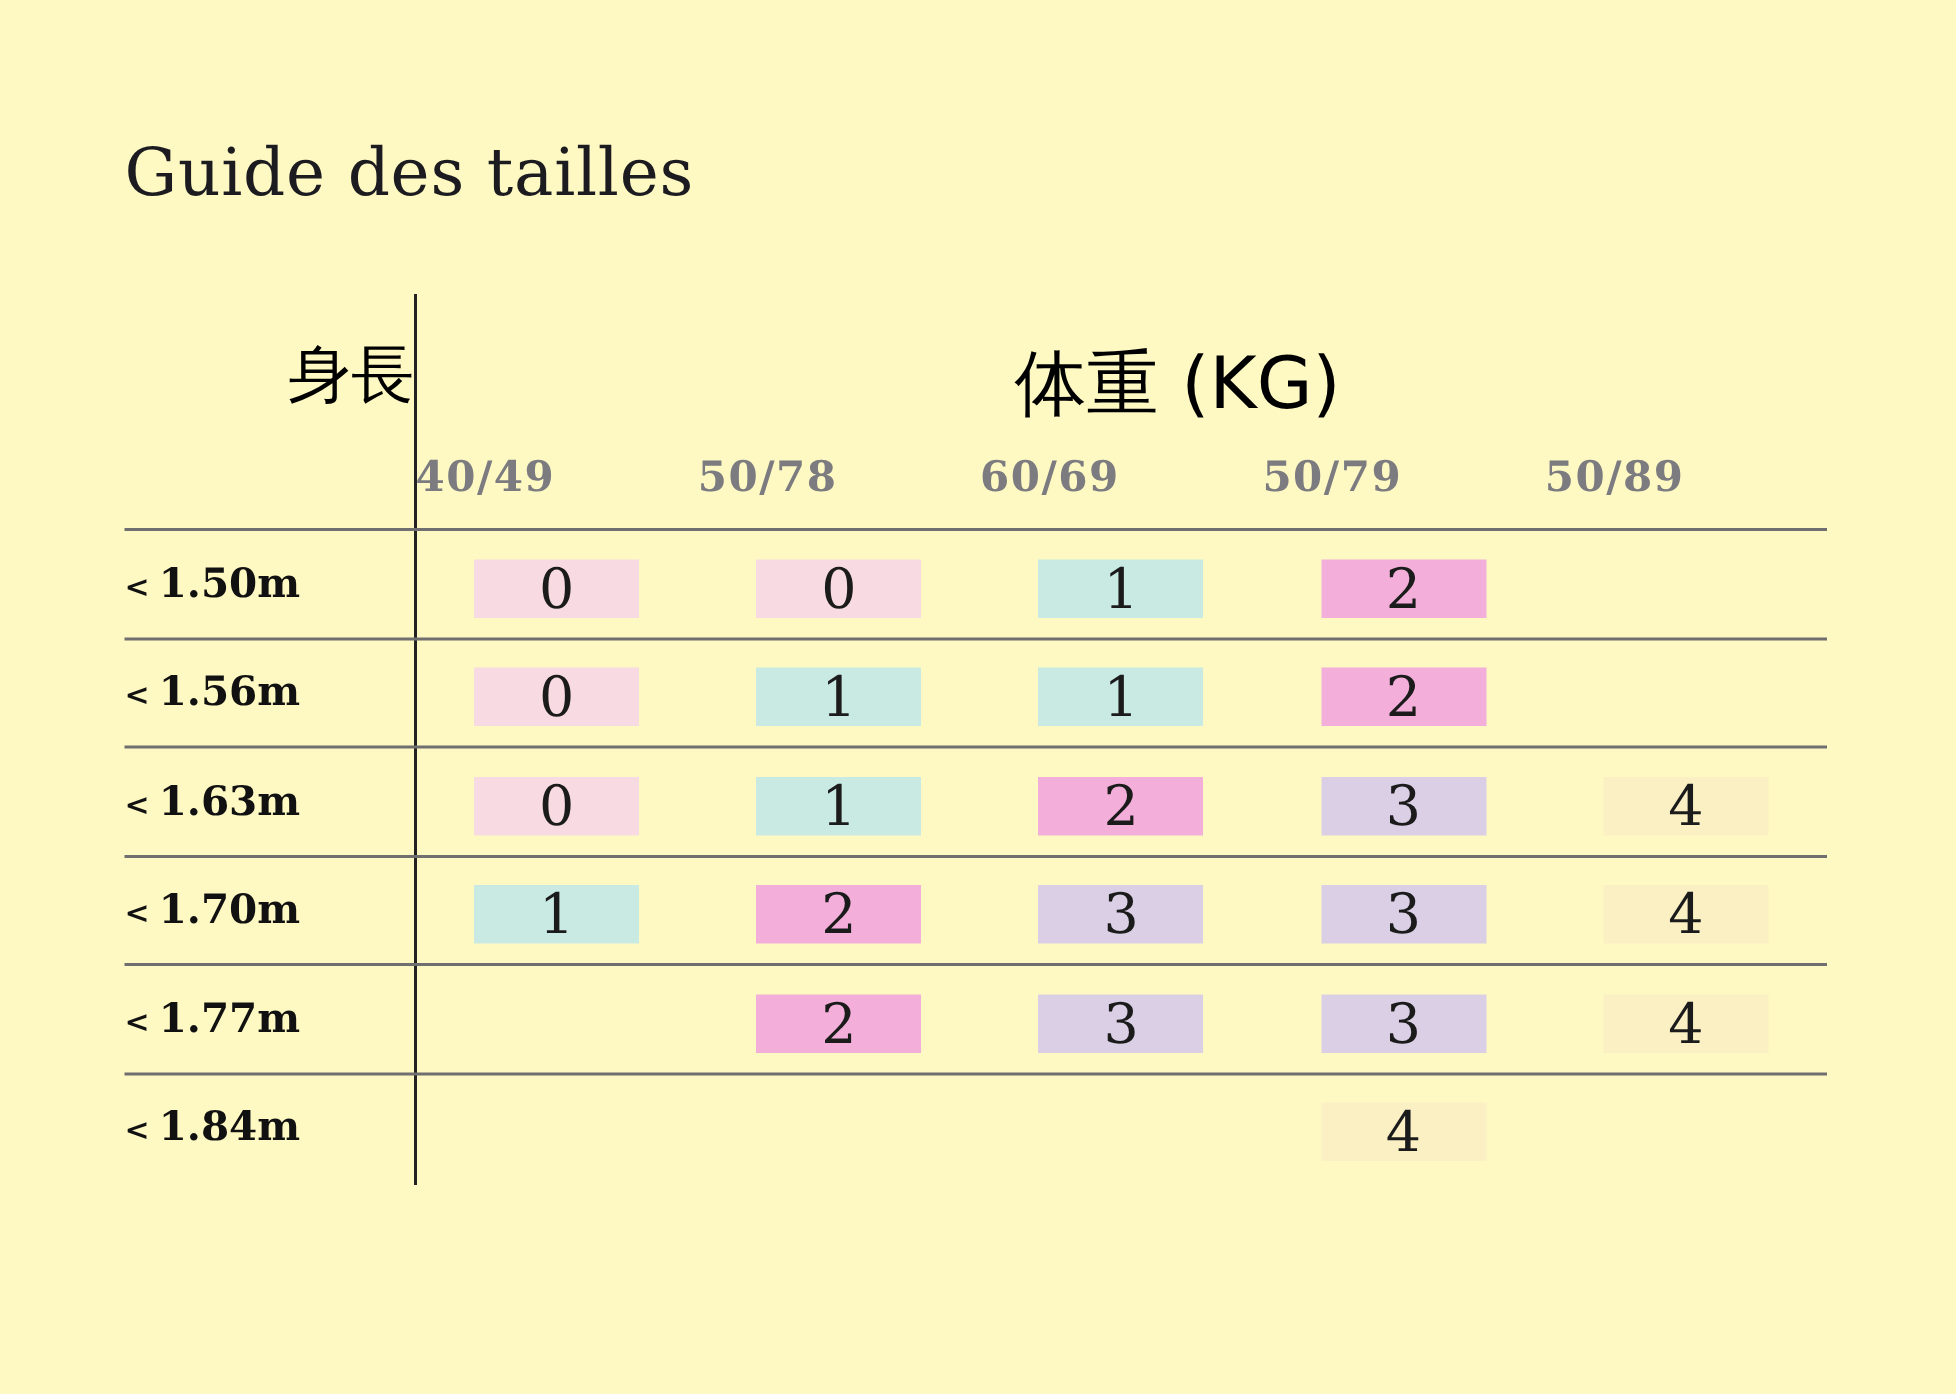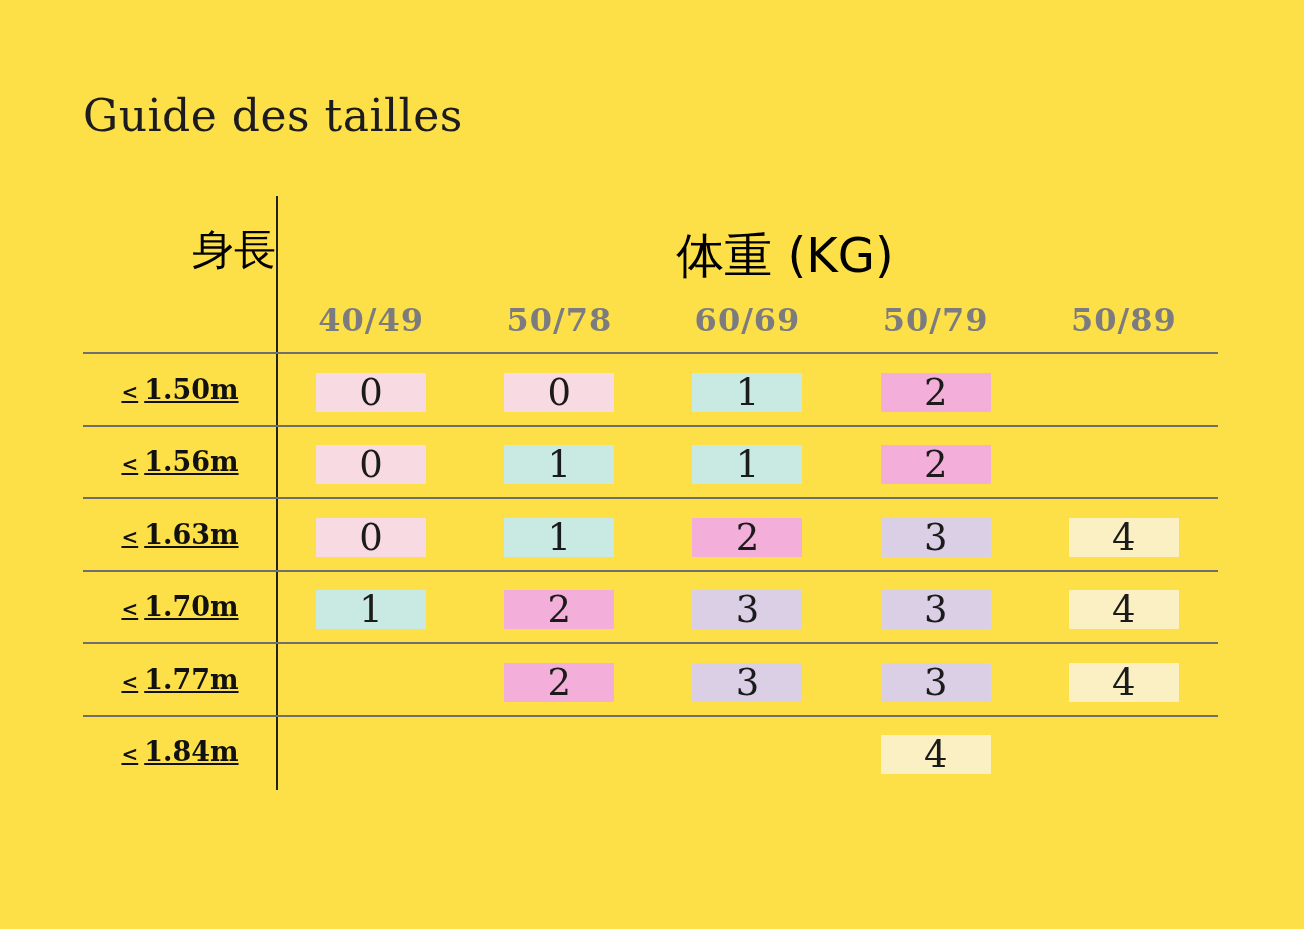--- a/index.html
+++ b/index.html
@@ -1,20 +1,20 @@
 <!DOCTYPE html>
 <html><head>
 <meta charset="utf-8">
 <style>
   html, body { margin: 0; padding: 0; background: #ffffff; }
   .canvas {
     position: relative;
     width: 1304px;
     height: 929px;
-    background: #fde047;
+    background: #fef9c3;
     font-family: "DejaVu Serif", serif;
     overflow: hidden;
   }
   .page-title {
     position: absolute;
     left: 83px;
     top: 92px;
     font-family: "DejaVu Serif", "Liberation Serif", serif;
     font-size: 44px;
     line-height: 1.1;
@@ -51,47 +51,45 @@
   }
   .col-headers {
     position: absolute;
     left: 277px;
     top: 301px;
     width: 941px;
     display: grid;
     grid-template-columns: repeat(5, 1fr);
   }
   .col-header {
-    text-align: center;
+    text-align: left;
     font-family: "DejaVu Serif", "Liberation Serif", serif;
     font-weight: 700;
-    font-size: 32px;
+    font-size: 28px;
     color: #7c7c80;
     letter-spacing: 1px;
   }
   .rows {
     position: absolute;
     left: 83px;
     top: 352px;
     width: 1135px;
   }
   .row {
     display: grid;
     grid-template-columns: 194px repeat(5, 1fr);
     height: 70.5px;
     border-top: 2px solid #6f6f6f;
     align-items: center;
   }
   .rowlabel {
-    text-align: center;
     font-family: "DejaVu Serif", "Liberation Serif", serif;
     font-weight: 700;
     font-size: 27px;
     color: #111111;
-    text-decoration: underline;
   }
   .rowlabel .lt {
     font-size: 20px;
     padding-right: 6px;
   }
   .cellslot { text-align: center; }
   .badge {
     width: 110px;
     height: 39px;
     margin: 0 auto;

